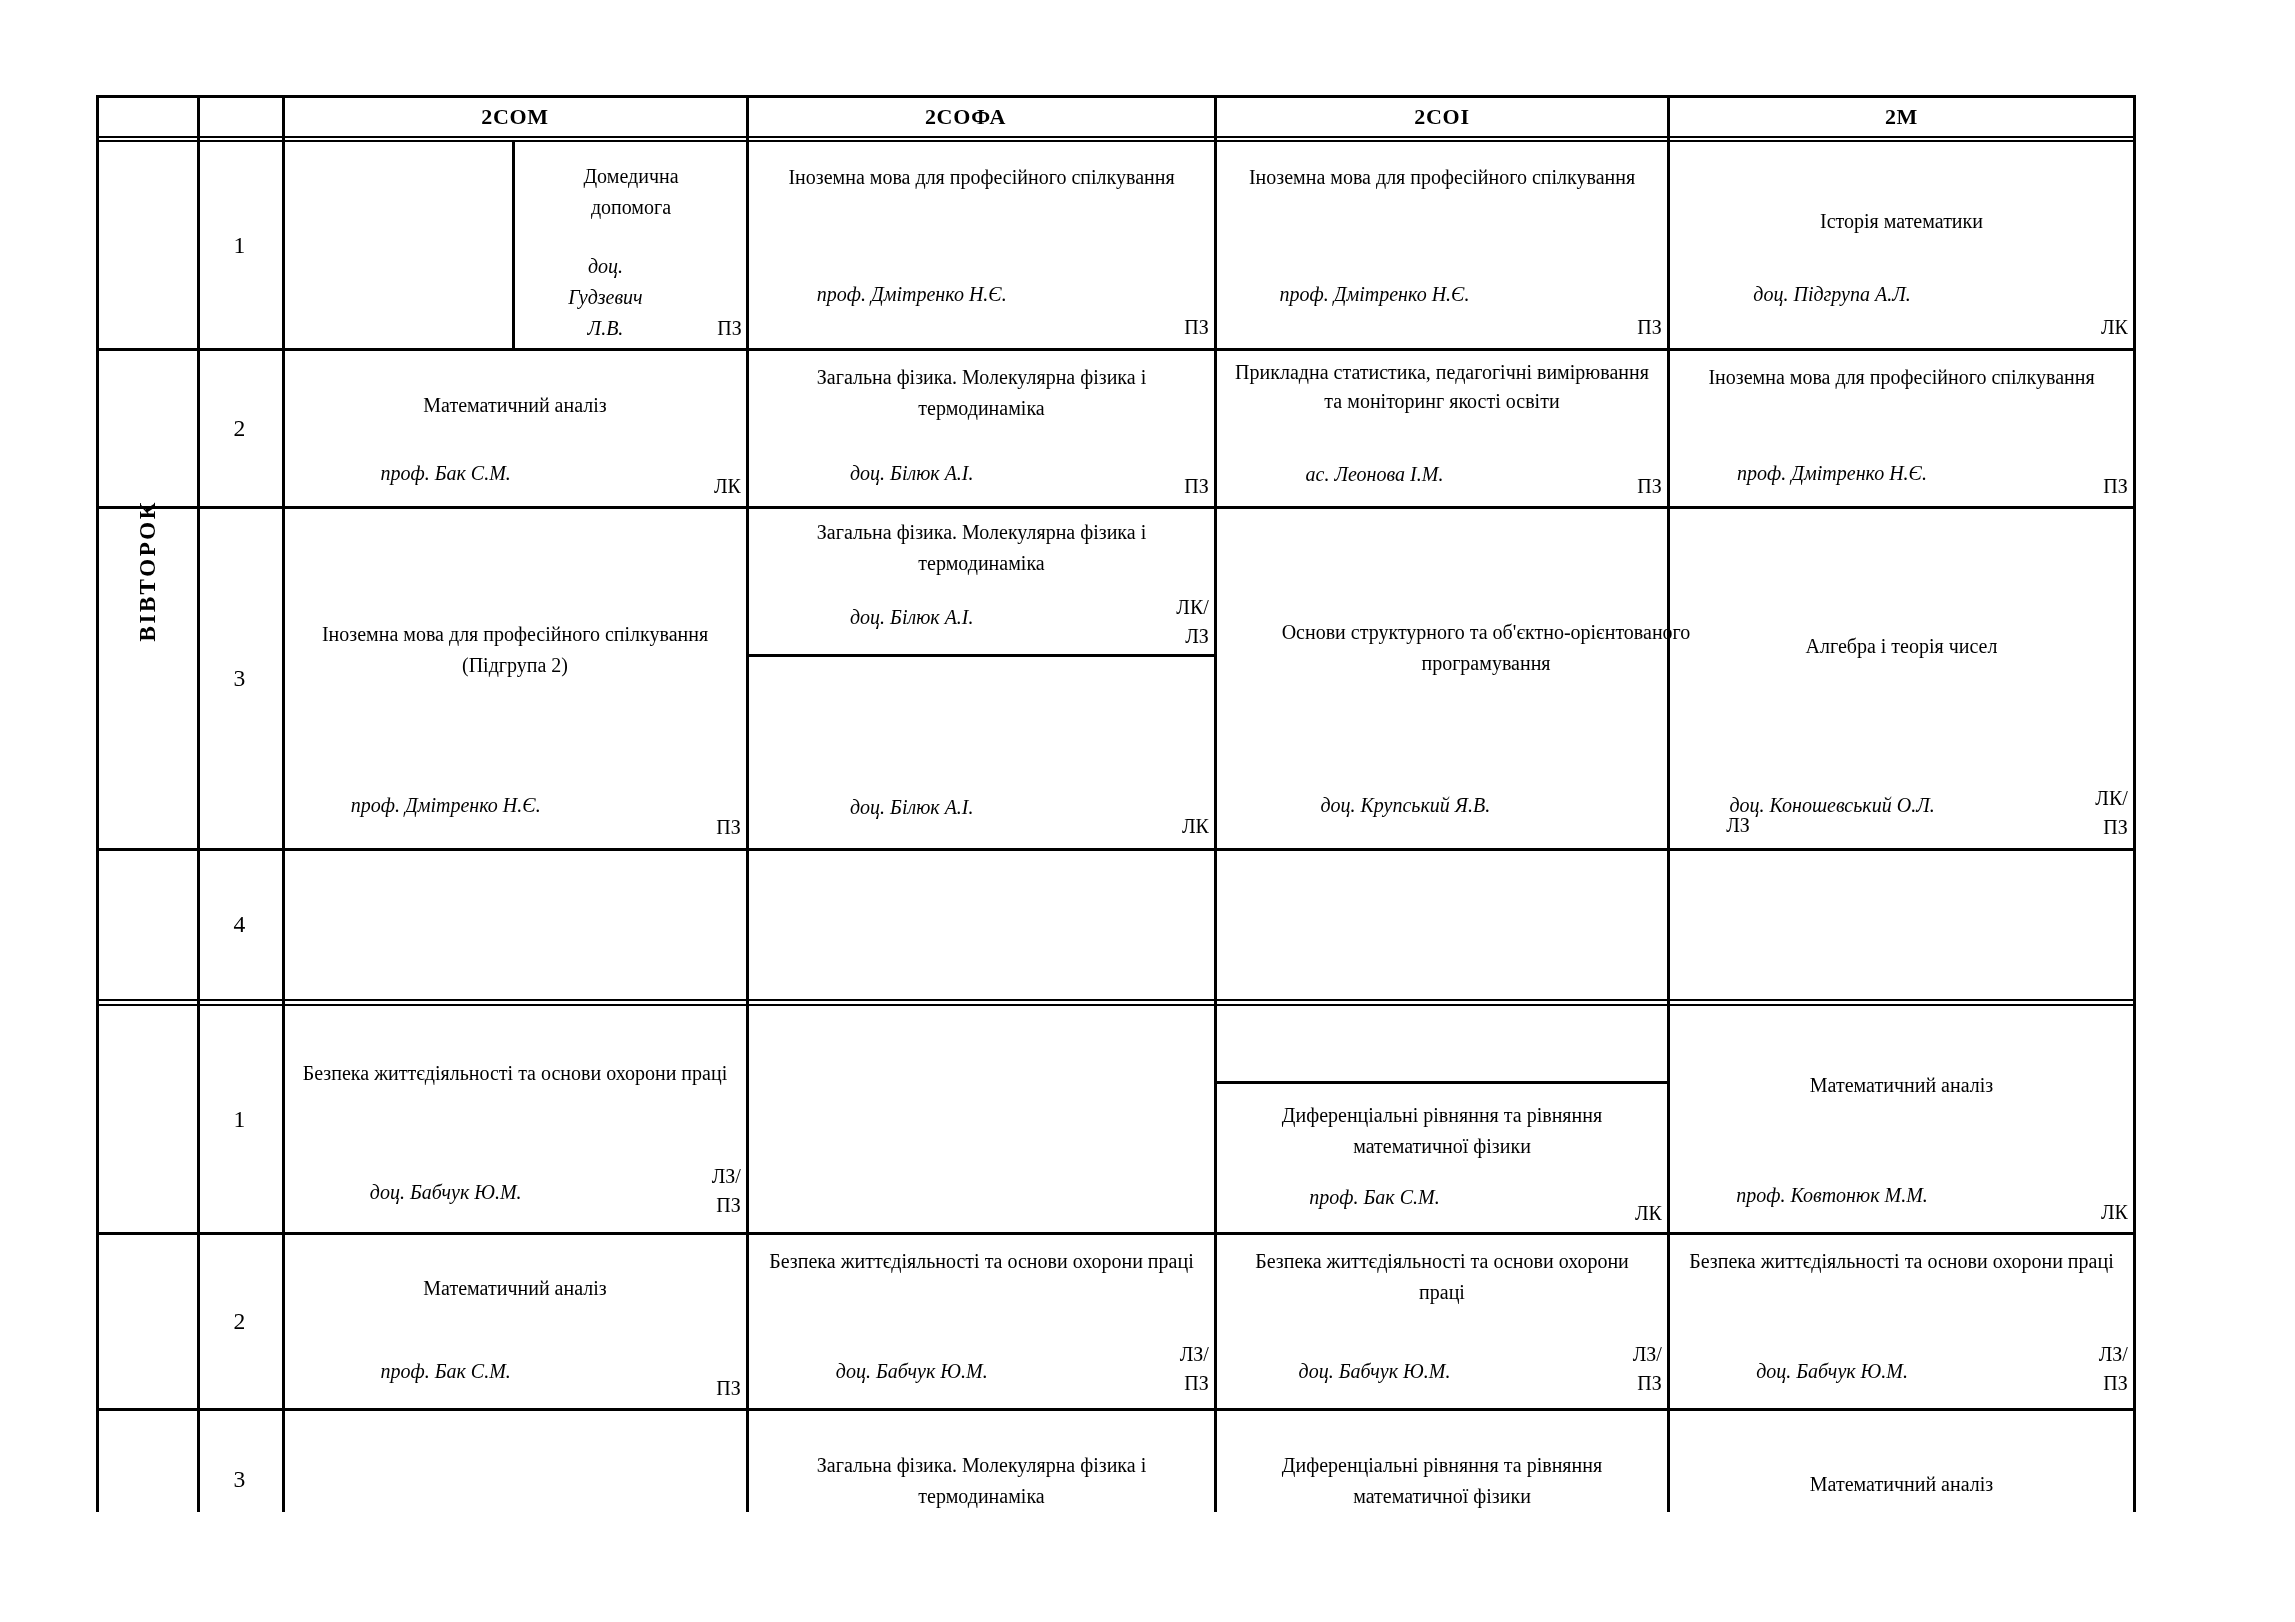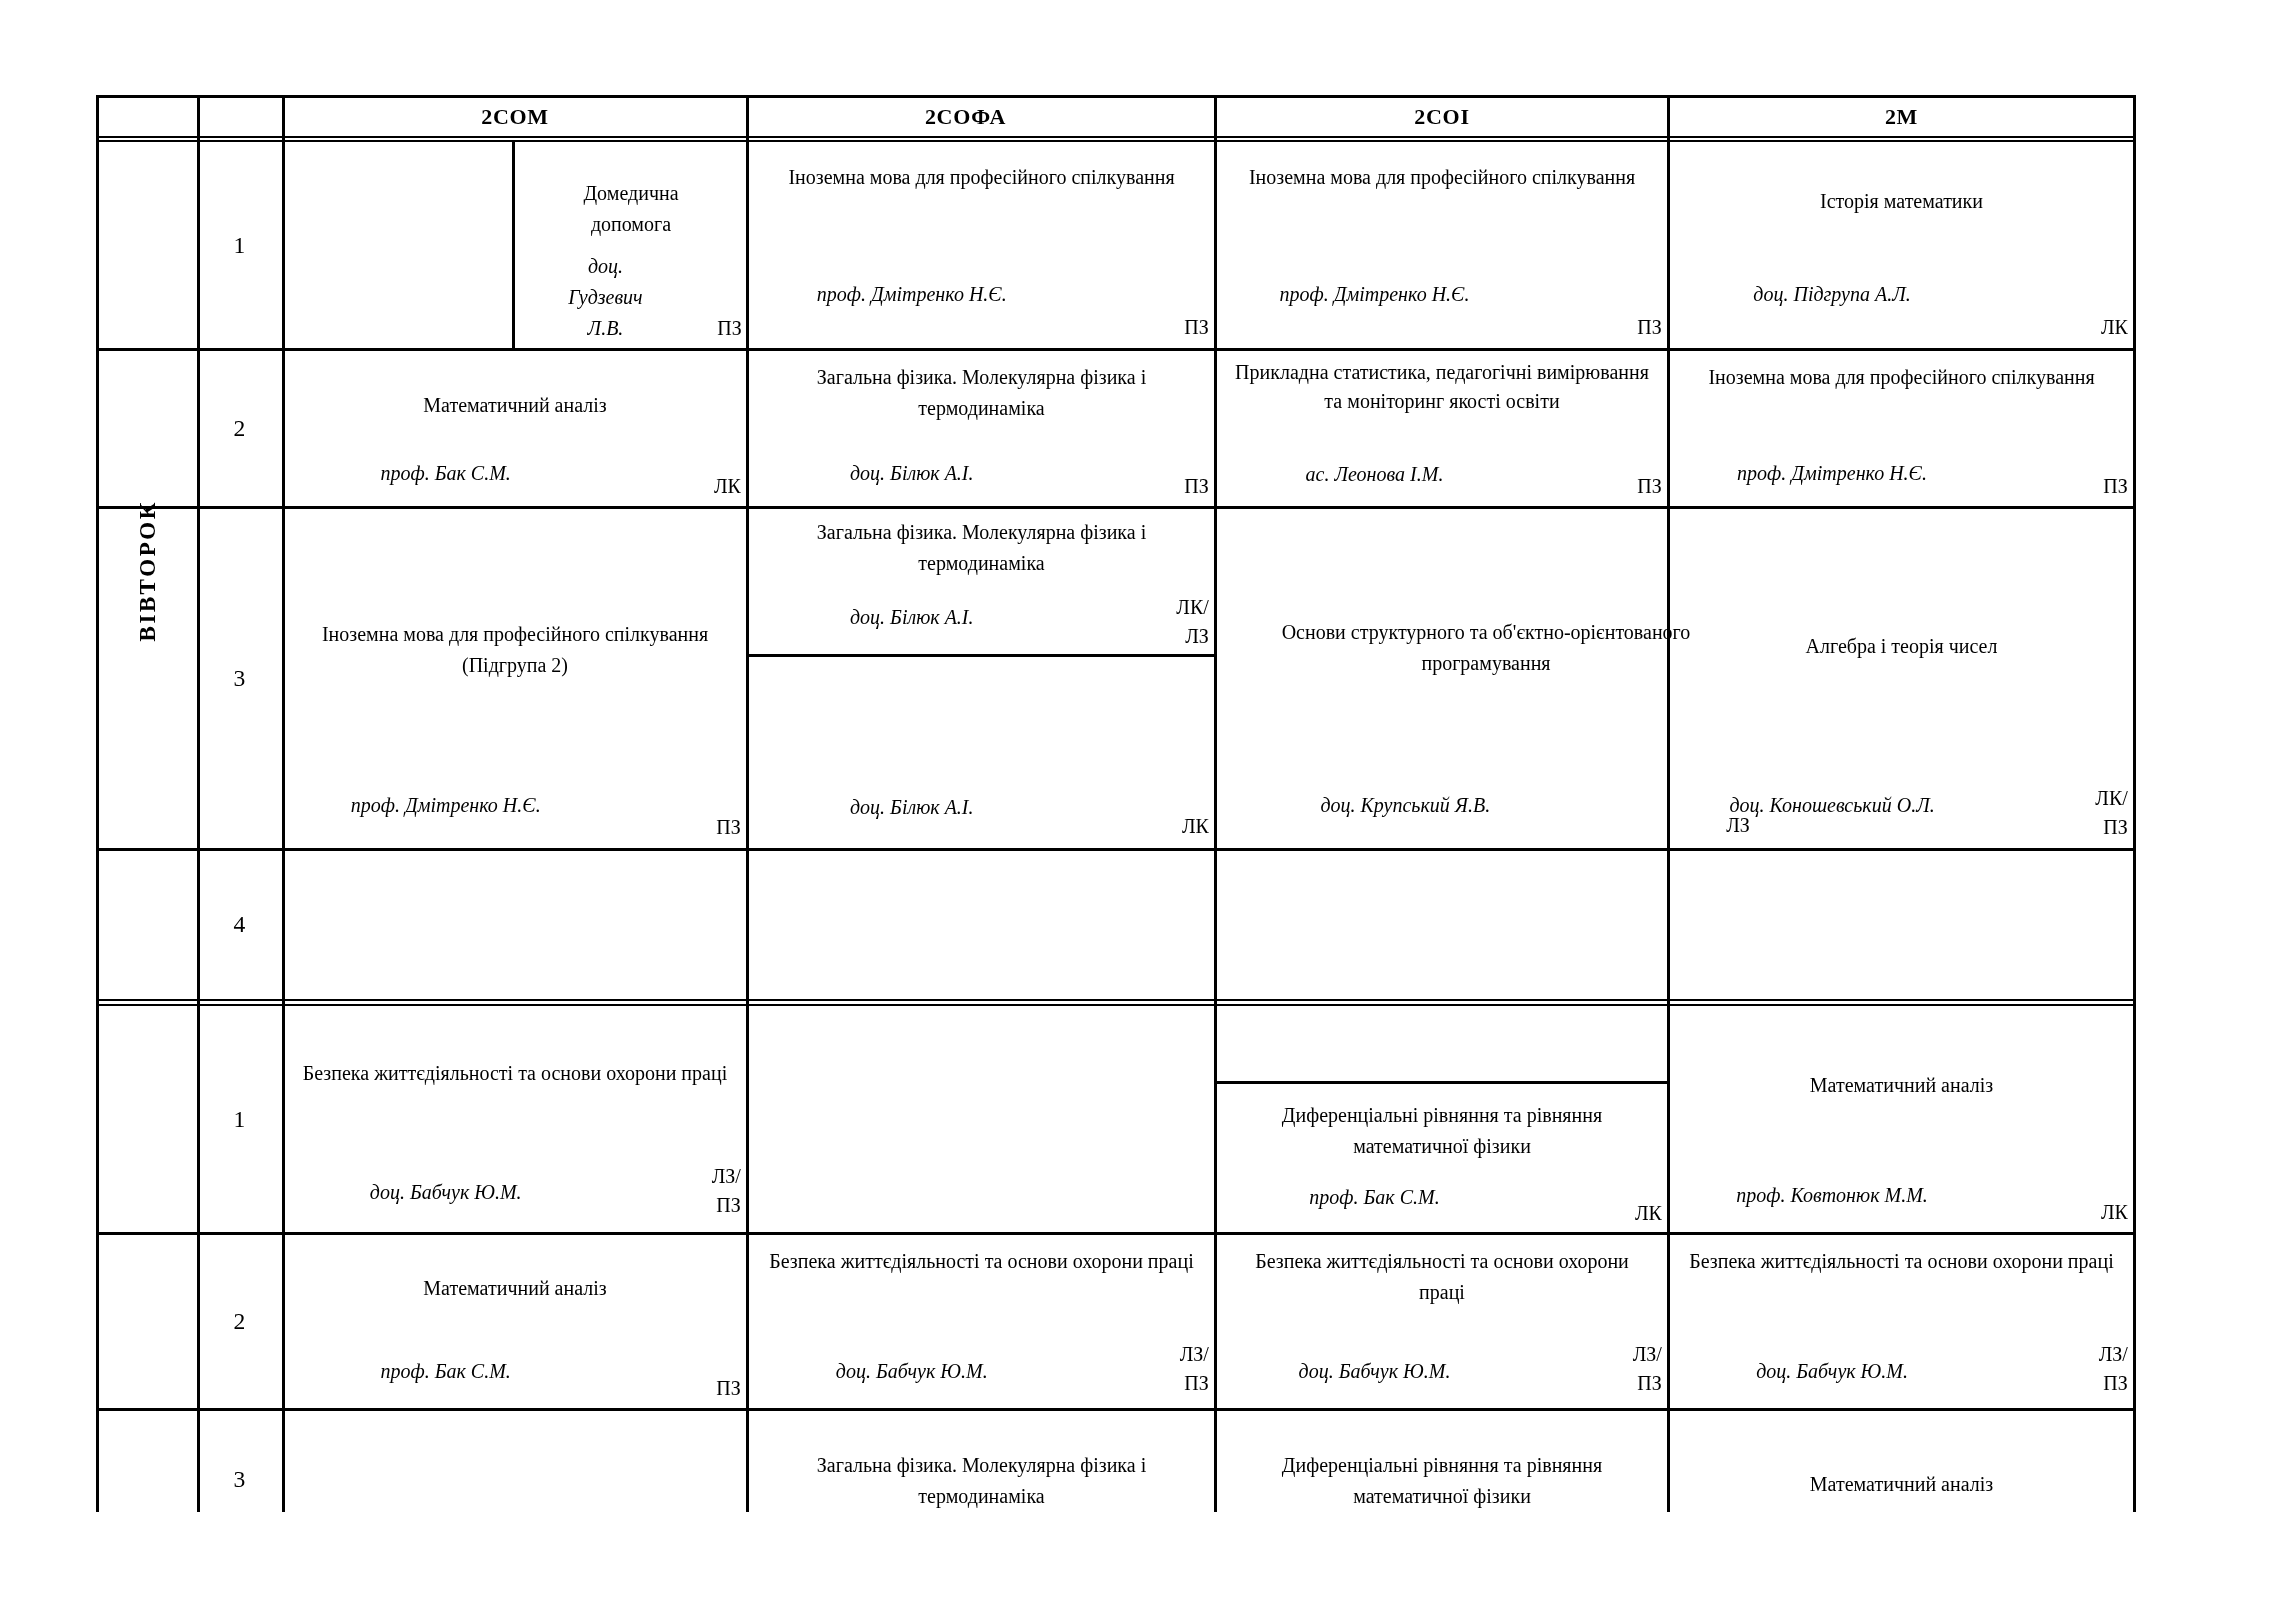--- a/index.html
+++ b/index.html
@@ -95,21 +95,21 @@
     <div class="num" style="top:47px;height:206px">1</div>
     <div class="num" style="top:256px;height:155px">2</div>
     <div class="num" style="top:414px;height:339px">3</div>
     <div class="num" style="top:755px;height:149px">4</div>
 
     <div class="num" style="top:911px;height:226px">1</div>
     <div class="num" style="top:1140px;height:173px">2</div>
     <div class="num" style="top:1316px;height:137px">3</div>
 
     <div class="cell" style="left:419px;top:47px;width:232px;height:206px">
-      <div class="subject narrow" style="margin-top:36px">Домедична допомога</div>
+      <div class="subject narrow" style="margin-top:19px">Домедична допомога</div>
       <div class="teacher" style="bottom:3.9px;width:78%">
         <span class="tl">доц.</span>
         <span class="tl">Гудзевич</span>
         <span class="tl">Л.В.</span>
       </div>
       <div class="code" style="bottom:5.2px"><span>ПЗ</span></div>
     </div>
 
     <div class="cell" style="left:653px;top:47px;width:465px;height:206px">
       <div class="subject" style="margin-top:19.6px">Іноземна мова для професійного спілкування</div>
@@ -117,21 +117,21 @@
       <div class="code" style="bottom:6.5px"><span>ПЗ</span></div>
     </div>
 
     <div class="cell" style="left:1121px;top:47px;width:450px;height:206px">
       <div class="subject" style="margin-top:19.6px">Іноземна мова для професійного спілкування</div>
       <div class="teacher" style="bottom:38px">проф. Дмітренко Н.Є.</div>
       <div class="code" style="bottom:6.5px"><span>ПЗ</span></div>
     </div>
 
     <div class="cell" style="left:1574px;top:47px;width:463px;height:206px">
-      <div class="subject" style="margin-top:44px">Історія математики</div>
+      <div class="subject" style="margin-top:64px">Історія математики</div>
       <div class="teacher" style="bottom:38px">доц. Підгрупа А.Л.</div>
       <div class="code" style="bottom:6.5px"><span>ЛК</span></div>
     </div>
 
     <div class="cell" style="left:188px;top:256px;width:462px;height:155px">
       <div class="subject" style="margin-top:39px">Математичний аналіз</div>
       <div class="teacher" style="bottom:17px">проф. Бак С.М.</div>
       <div class="code" style="bottom:5.2px"><span>ЛК</span></div>
     </div>
 

